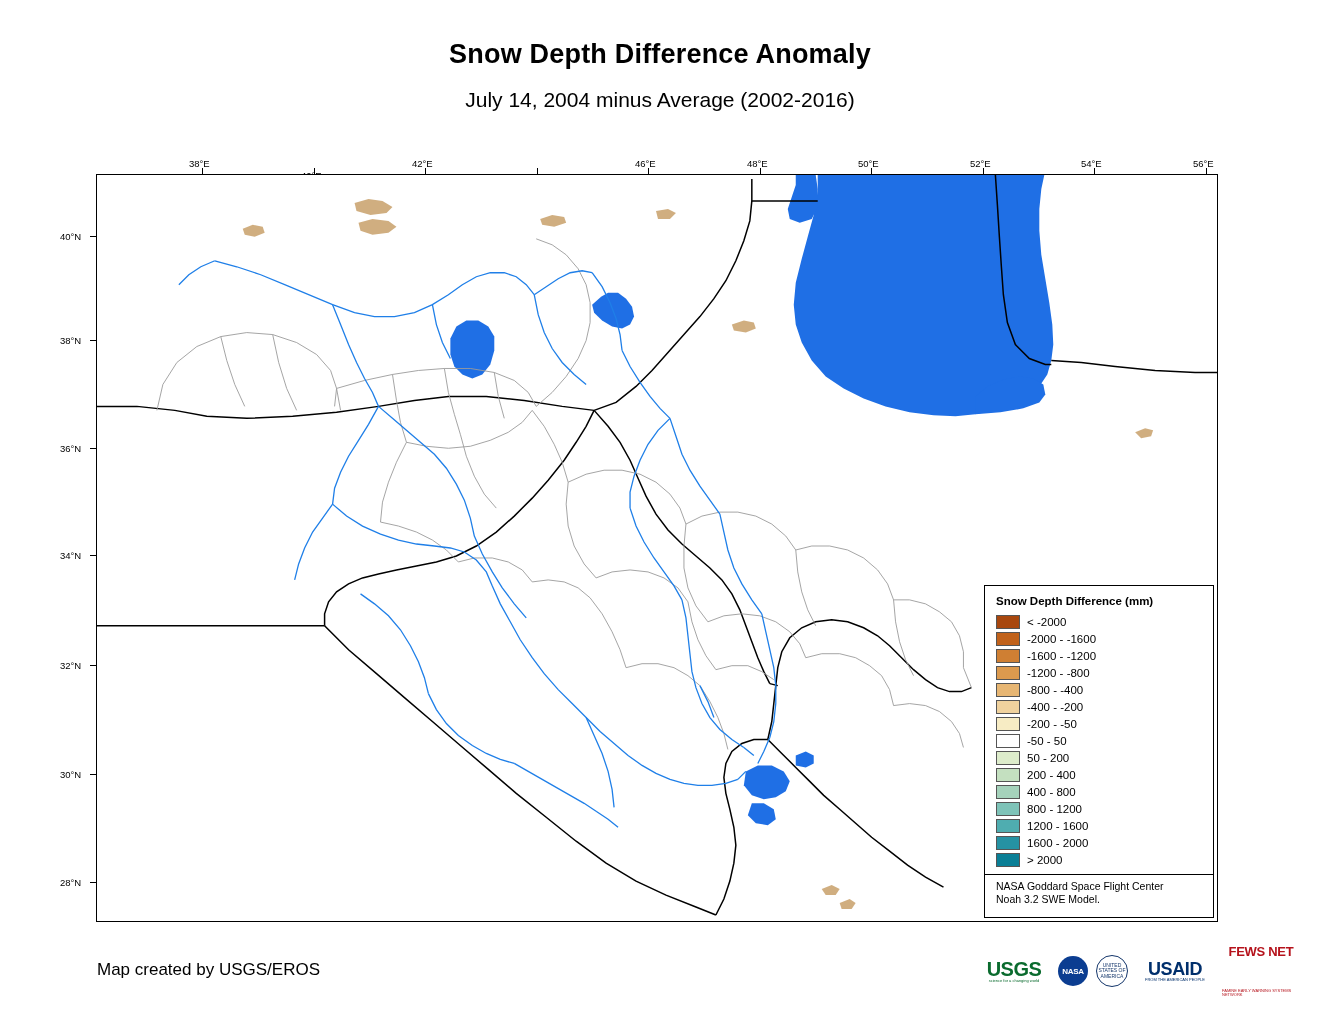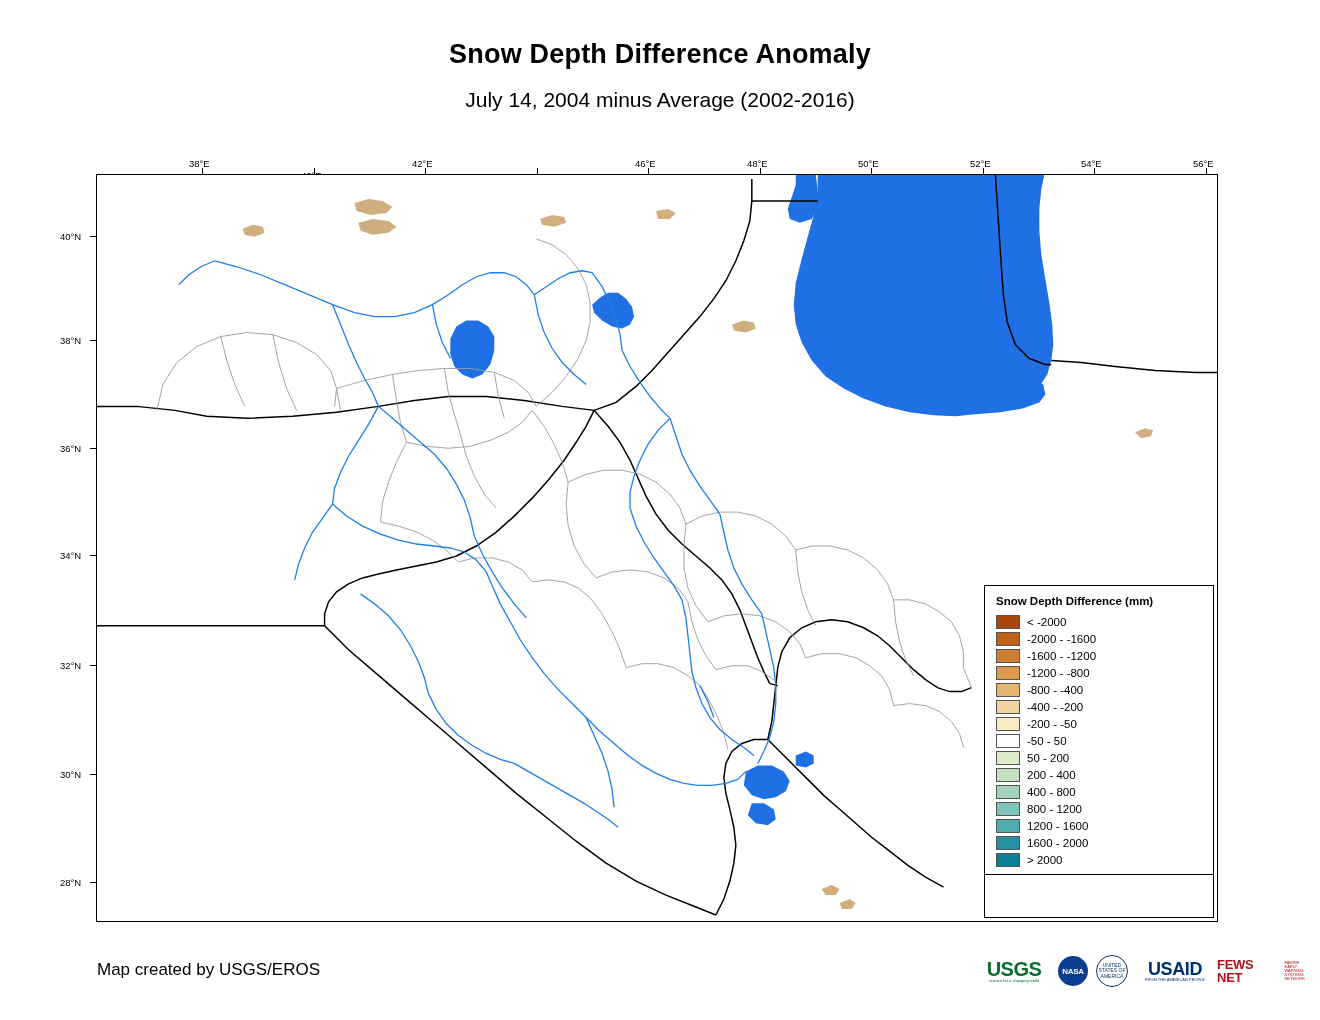--- a/index.html
+++ b/index.html
@@ -174,21 +174,21 @@
     font-weight: bold;
     color: #002f6c;
     letter-spacing: -0.4px;
   }
   .logo-usaid .small {
     font-size: 4px;
     color: #002f6c;
   }
   .logo-fews {
     width: 78px;
-    flex-direction: row;
+    flex-direction: column;
     line-height: 1;
     gap: 31px;
   }
   .logo-fews .big {
     font-size: 13px;
     font-weight: bold;
     color: #b5121b;
     letter-spacing: -0.3px;
   }
   .logo-fews .small {
@@ -419,20 +419,22 @@
   <div class="legend-row">
     <span class="legend-swatch" style="background:#2592a3"></span>
     <span class="legend-label">1600 - 2000</span>
   </div>
   <div class="legend-row">
     <span class="legend-swatch" style="background:#0a7f96"></span>
     <span class="legend-label">&gt; 2000</span>
   </div>
 
   <div id="legend-sep"></div>
+  <div id="legend-note">NASA Goddard Space Flight Center
+Noah 3.2 SWE Model.</div>
 </div>
 
 <div id="credit">Map created by USGS/EROS</div>
 
 <div id="logos">
   <div class="logo logo-usgs">
     <span class="big">USGS</span>
     <span class="small">science for a changing world</span>
   </div>
   <div class="logo logo-nasa">

